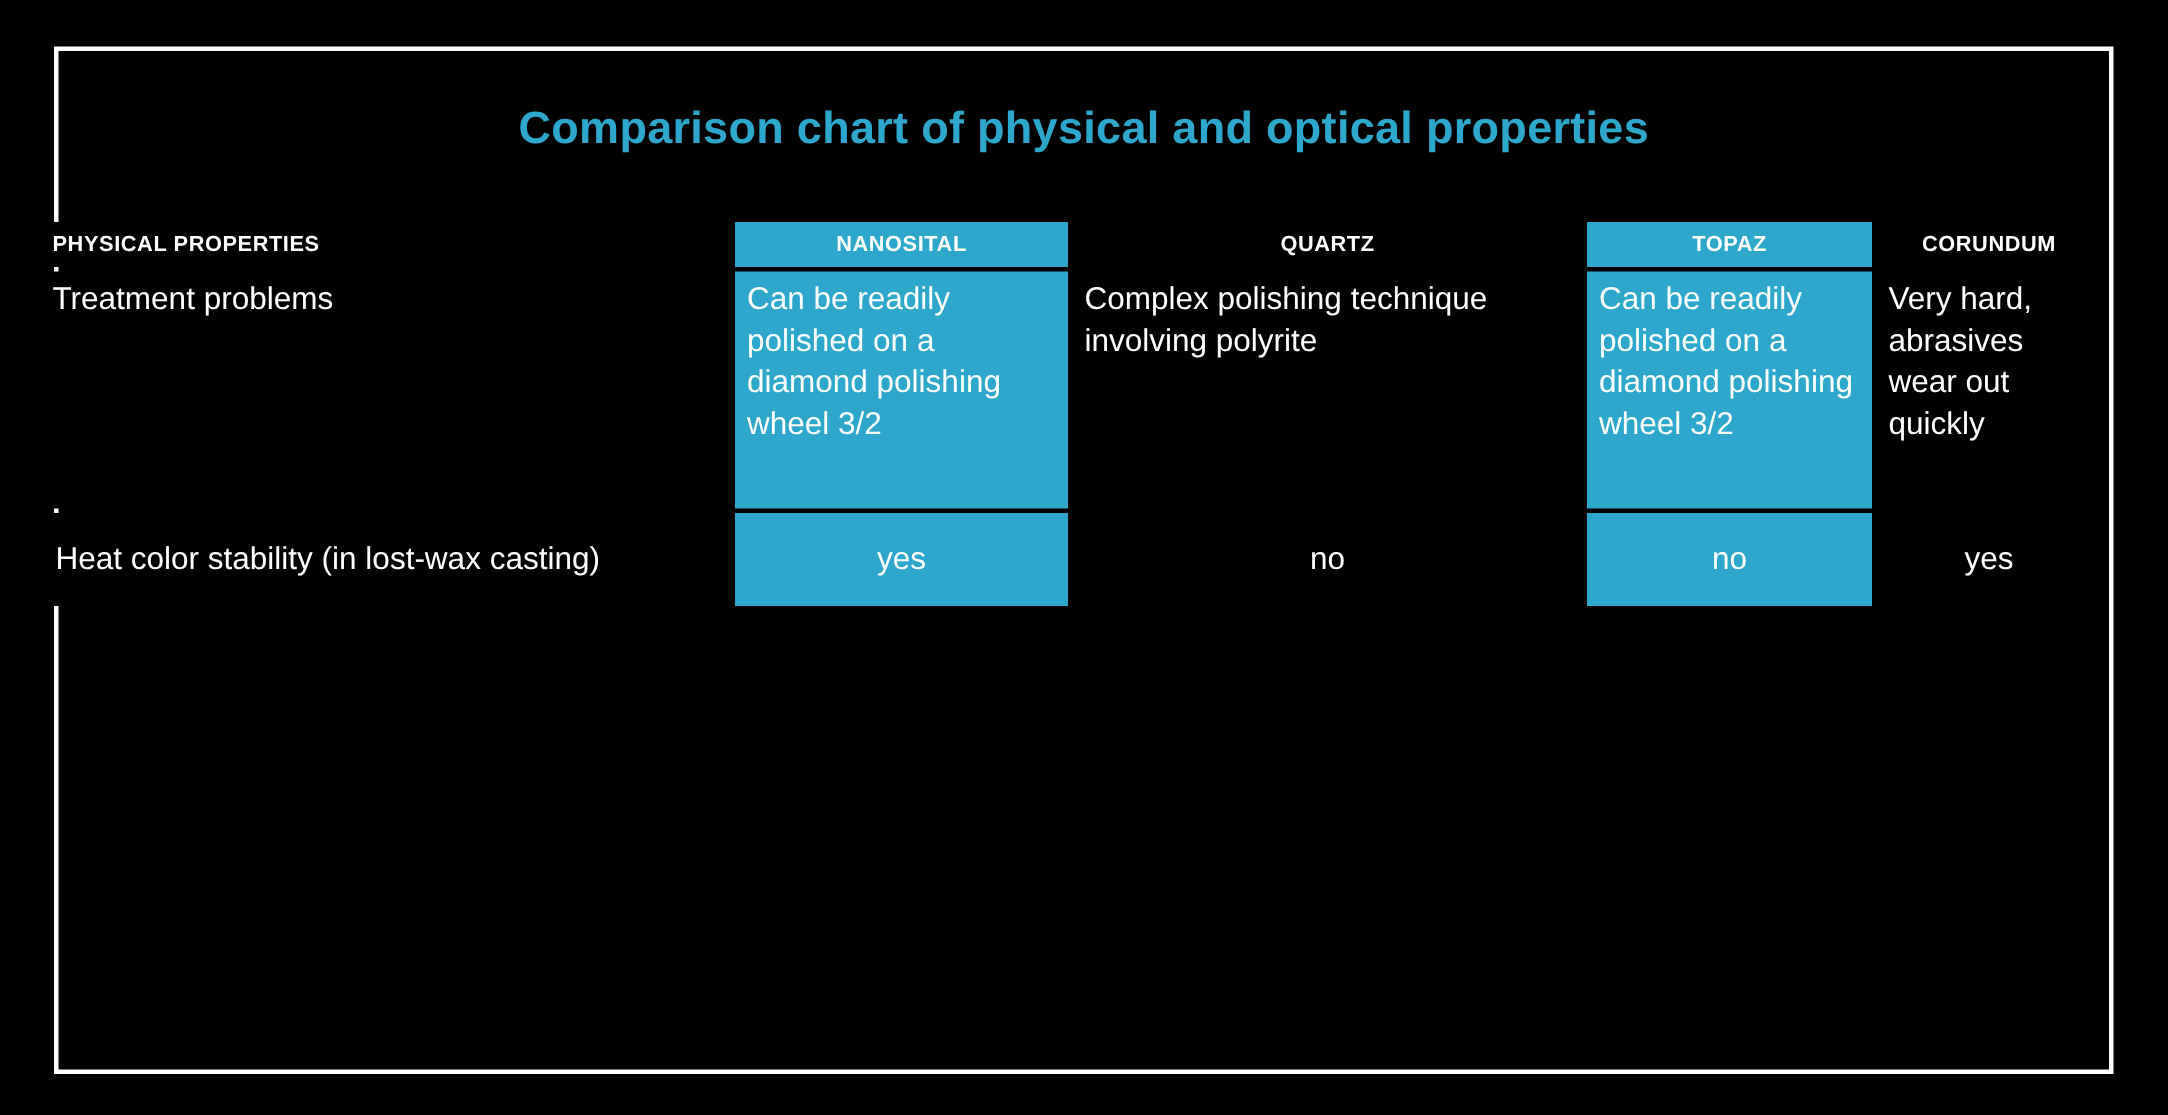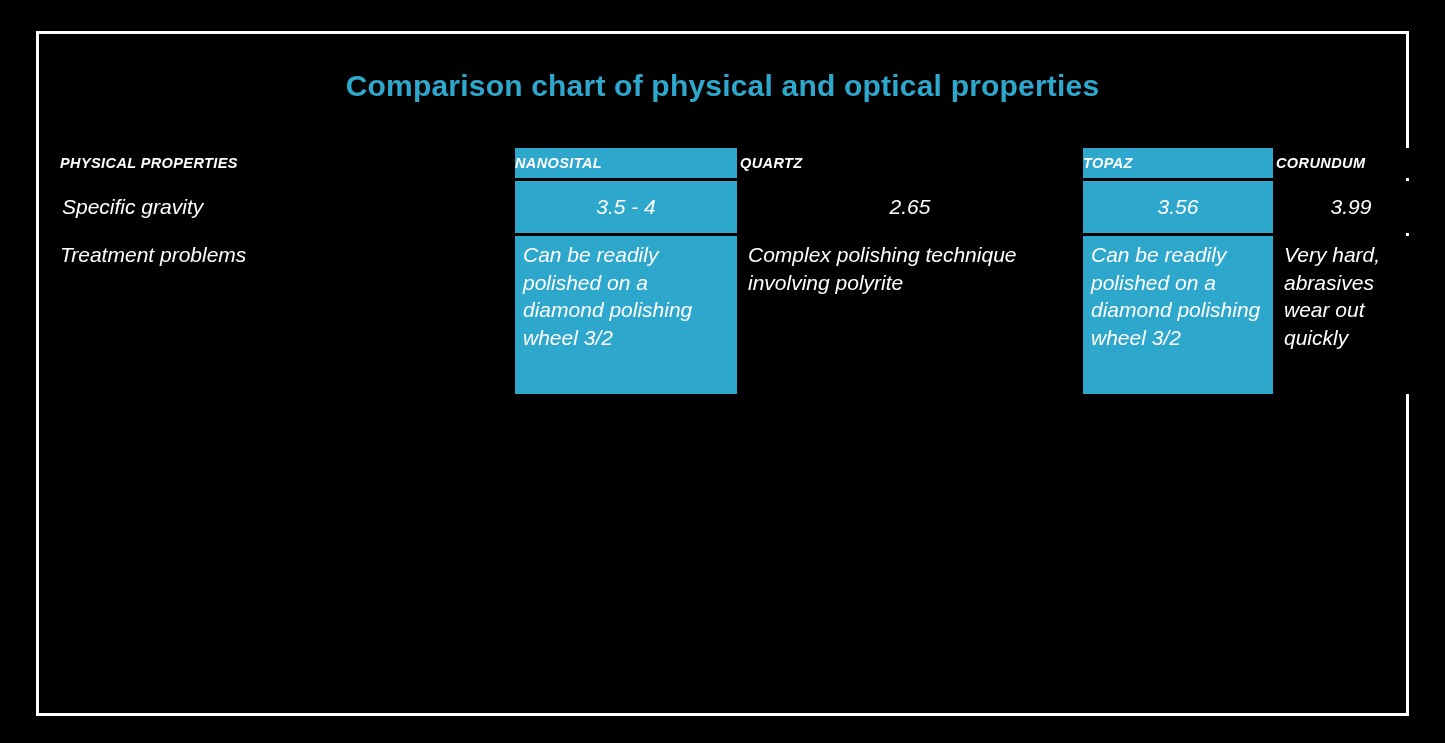--- a/index.html
+++ b/index.html
@@ -40,28 +40,27 @@
   }
   .title-text {
     color: #2ea7cd;
     font-size: 30px;
     font-weight: bold;
     letter-spacing: 0.2px;
     text-align: right;
   }
   table.cmp {
     position: absolute;
-    left: 49px;
+    left: 24px;
     top: 145px;
     width: 1367px;
     border-collapse: separate;
     border-spacing: 3px 3px;
     table-layout: fixed;
     background: transparent;
-    font-style: italic;
   }
   table.cmp td, table.cmp th {
     padding: 0;
     margin: 0;
     vertical-align: middle;
     box-sizing: border-box;
   }
   
   col.c0 { width: 460px; }
   col.c1 { width: 222px; }
@@ -77,21 +76,21 @@
     letter-spacing: 0.4px;
   }
   .hdr.dark { background: #000000; }
   .hdr.blue { background: #2ea7cd; }
   .hdr-label {
     padding-left: 8px;
     text-align: left;
     display: block;
   }
   .hdr-center {
-    text-align: left;
+    text-align: center;
     display: block;
   }
 
   .cell {
     color: #ffffff;
     font-size: 21px;
     font-weight: normal;
     line-height: 1.32;
   }
   .cell.dark { background: #000000; }
@@ -153,35 +152,35 @@
         </th>
         <th class="hdr dark">
           <span class="hdr-center">CORUNDUM</span>
         </th>
       </tr>
     </thead>
     <tbody>
 
 
 
-      <tr class="row-h52">
-        <td class="cell dark label">Specific gravity</td>
-        <td class="cell blue num nowrap">3.5 - 4</td>
-        <td class="cell dark num">2.65</td>
-        <td class="cell blue num">3.56</td>
-        <td class="cell dark num">3.99</td>
-      </tr>
 
 
 
       <tr class="row-h158">
         <td class="cell dark wrap">Treatment problems</td>
         <td class="cell blue wrap">Can be readily polished on a diamond polishing wheel 3/2</td>
         <td class="cell dark wrap">Complex polishing technique involving polyrite</td>
         <td class="cell blue wrap">Can be readily polished on a diamond polishing wheel 3/2</td>
         <td class="cell dark wrap">Very hard, abrasives wear out quickly</td>
       </tr>
 
+      <tr class="row-h62">
+        <td class="cell dark label">Heat color stability (in lost-wax casting)</td>
+        <td class="cell blue num">yes</td>
+        <td class="cell dark num">no</td>
+        <td class="cell blue num">no</td>
+        <td class="cell dark num">yes</td>
+      </tr>
 
     </tbody>
   </table>
 
 </div>
 
 </body></html>

